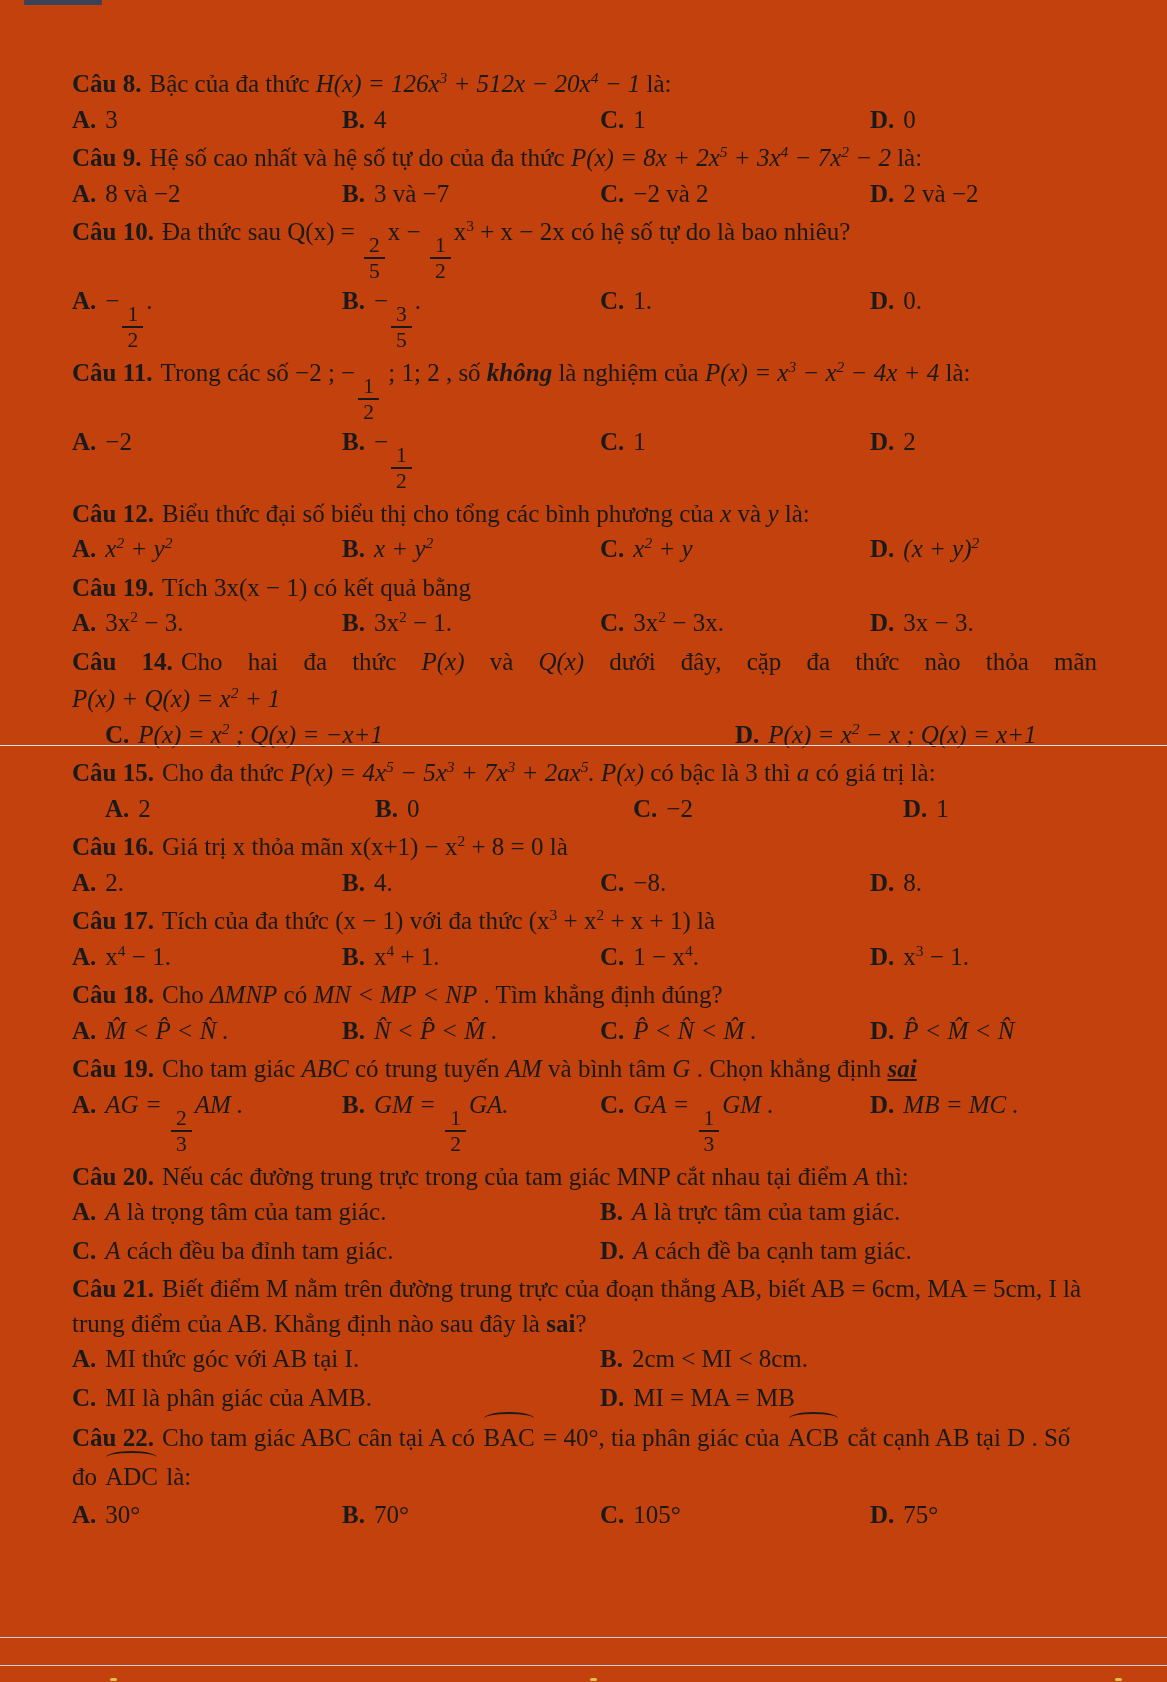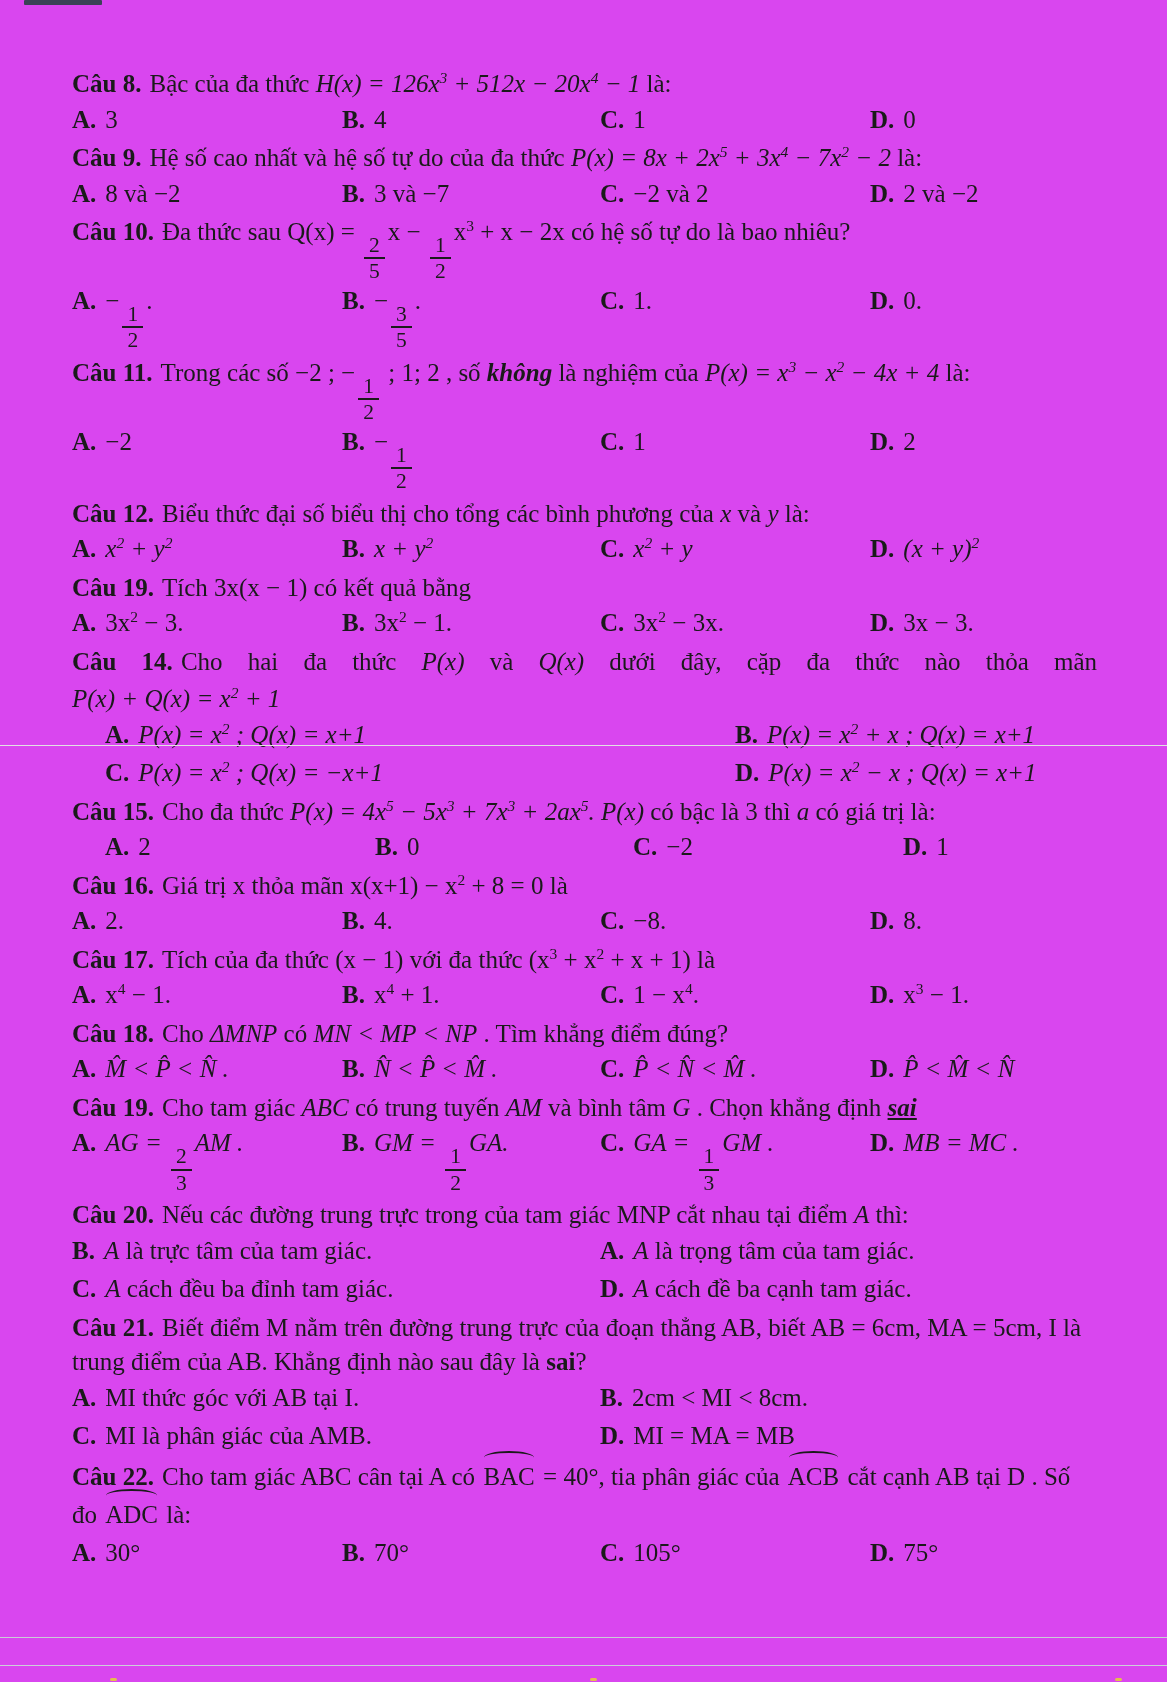--- a/index.html
+++ b/index.html
@@ -1,19 +1,19 @@
 <!DOCTYPE html>
 <html lang="vi"><head>
 <meta charset="utf-8">
 <style>
   html,body{margin:0;padding:0;background:#ffffff;}
   body{width:1167px;height:1682px;overflow:hidden;position:relative;
        font-family:"Liberation Serif","DejaVu Serif",serif;
        color:#1a1a1a;font-size:25px;line-height:1.38;}
-  .page{position:relative;width:1167px;height:1682px;background:#d946ef;}
+  .page{position:relative;width:1167px;height:1682px;background:#c2410c;}
   .content{padding:64px 70px 0 72px;}
   .q{margin:3px 0 1px;}
   .qlabel{font-weight:700;margin-right:8px;}
   .it{font-style:italic;}
   .bi{font-weight:700;font-style:italic;text-align:center;}
   .b{font-weight:700;}
   .u{text-decoration:underline;}
   sup{font-size:0.62em;line-height:0;}
   
   .opts{display:grid;margin:0 0 4px;}
@@ -113,24 +113,20 @@
     <div class="opts opts4">
       <span class="opt"><b class="ol">A.</b><span>3x<sup>2</sup> − 3.</span></span>
       <span class="opt"><b class="ol">B.</b><span>3x<sup>2</sup> − 1.</span></span>
       <span class="opt"><b class="ol">C.</b><span>3x<sup>2</sup> − 3x.</span></span>
       <span class="opt"><b class="ol">D.</b><span>3x − 3.</span></span>
     </div>
 
     <p class="q spread"><b class="qlabel">Câu 14.</b><span>Cho hai đa thức </span><span class="it">P(x)</span><span> và </span><span class="it">Q(x)</span><span> dưới đây, cặp đa thức nào thỏa mãn</span></p>
     <p class="q"><span class="it">P(x) + Q(x) = x<sup>2</sup> + 1</span></p>
     <div class="opts optsAB">
-      <span class="opt"><b class="ol">A.</b><span class="it">P(x) = x<sup>2</sup> ; Q(x) = x+1</span></span>
-      <span class="opt"><b class="ol">B.</b><span class="it">P(x) = x<sup>2</sup> + x ; Q(x) = x+1</span></span>
-    </div>
-    <div class="opts optsAB">
       <span class="opt"><b class="ol">C.</b><span class="it">P(x) = x<sup>2</sup> ; Q(x) = −x+1</span></span>
       <span class="opt"><b class="ol">D.</b><span class="it">P(x) = x<sup>2</sup> − x ; Q(x) = x+1</span></span>
     </div>
 
     <p class="q"><b class="qlabel">Câu 15.</b><span>Cho đa thức </span><span class="it">P(x) = 4x<sup>5</sup> − 5x<sup>3</sup> + 7x<sup>3</sup> + 2ax<sup>5</sup>.</span><span class="it"> P(x)</span><span> có bậc là 3 thì </span><span class="it">a</span><span> có giá trị là:</span></p>
     <div class="opts opts4 ind">
       <span class="opt"><b class="ol">A.</b><span>2</span></span>
       <span class="opt"><b class="ol">B.</b><span>0</span></span>
       <span class="opt"><b class="ol">C.</b><span>−2</span></span>
       <span class="opt"><b class="ol">D.</b><span>1</span></span>
@@ -145,21 +141,21 @@
     </div>
 
     <p class="q"><b class="qlabel">Câu 17.</b><span>Tích của đa thức </span><span>(x − 1)</span><span> với đa thức </span><span>(x<sup>3</sup> + x<sup>2</sup> + x + 1)</span><span> là</span></p>
     <div class="opts opts4">
       <span class="opt"><b class="ol">A.</b><span>x<sup>4</sup> − 1.</span></span>
       <span class="opt"><b class="ol">B.</b><span>x<sup>4</sup> + 1.</span></span>
       <span class="opt"><b class="ol">C.</b><span>1 − x<sup>4</sup>.</span></span>
       <span class="opt"><b class="ol">D.</b><span>x<sup>3</sup> − 1.</span></span>
     </div>
 
-    <p class="q"><b class="qlabel">Câu 18.</b><span>Cho </span><span class="it">ΔMNP</span><span> có </span><span class="it">MN &lt; MP &lt; NP</span><span> . Tìm khẳng điểm đúng?</span></p>
+    <p class="q"><b class="qlabel">Câu 18.</b><span>Cho </span><span class="it">ΔMNP</span><span> có </span><span class="it">MN &lt; MP &lt; NP</span><span> . Tìm khẳng định đúng?</span></p>
     <div class="opts opts4">
       <span class="opt"><b class="ol">A.</b><span class="it">M̂ &lt; P̂ &lt; N̂ .</span></span>
       <span class="opt"><b class="ol">B.</b><span class="it">N̂ &lt; P̂ &lt; M̂ .</span></span>
       <span class="opt"><b class="ol">C.</b><span class="it">P̂ &lt; N̂ &lt; M̂ .</span></span>
       <span class="opt"><b class="ol">D.</b><span class="it">P̂ &lt; M̂ &lt; N̂</span></span>
     </div>
 
     <p class="q"><b class="qlabel">Câu 19.</b><span>Cho tam giác </span><span class="it">ABC</span><span> có trung tuyến </span><span class="it">AM</span><span> và bình tâm </span><span class="it">G</span><span> . Chọn khẳng định </span><span class="bi u">sai</span></p>
     <div class="opts opts4">
       <span class="opt"><b class="ol">A.</b><span class="it">AG = </span><span class="frac">
@@ -172,22 +168,22 @@
           </span><span class="it">GA.</span></span>
       <span class="opt"><b class="ol">C.</b><span class="it">GA = </span><span class="frac">
             <span class="num">1</span>
             <span class="den">3</span>
           </span><span class="it">GM .</span></span>
       <span class="opt"><b class="ol">D.</b><span class="it">MB = MC .</span></span>
     </div>
 
     <p class="q"><b class="qlabel">Câu 20.</b><span>Nếu các đường trung trực trong của tam giác MNP cắt nhau tại điểm </span><span class="it">A</span><span> thì:</span></p>
     <div class="opts opts2">
+      <span class="opt"><b class="ol">A.</b><span class="it">A</span><span> là trọng tâm của tam giác.</span></span>
       <span class="opt"><b class="ol">B.</b><span class="it">A</span><span> là trực tâm của tam giác.</span></span>
-      <span class="opt"><b class="ol">A.</b><span class="it">A</span><span> là trọng tâm của tam giác.</span></span>
     </div>
     <div class="opts opts2">
       <span class="opt"><b class="ol">C.</b><span class="it">A</span><span> cách đều ba đỉnh tam giác.</span></span>
       <span class="opt"><b class="ol">D.</b><span class="it">A</span><span> cách đề ba cạnh tam giác.</span></span>
     </div>
 
     <p class="q"><b class="qlabel">Câu 21.</b><span>Biết điểm M nằm trên đường trung trực của đoạn thẳng AB, biết AB = 6cm, MA = 5cm, I là trung điểm của AB. Khẳng định nào sau đây là </span><span class="b">sai</span><span>?</span></p>
     <div class="opts opts2">
       <span class="opt"><b class="ol">A.</b><span>MI thức góc với AB tại I.</span></span>
       <span class="opt"><b class="ol">B.</b><span>2cm &lt; MI &lt; 8cm.</span></span>

